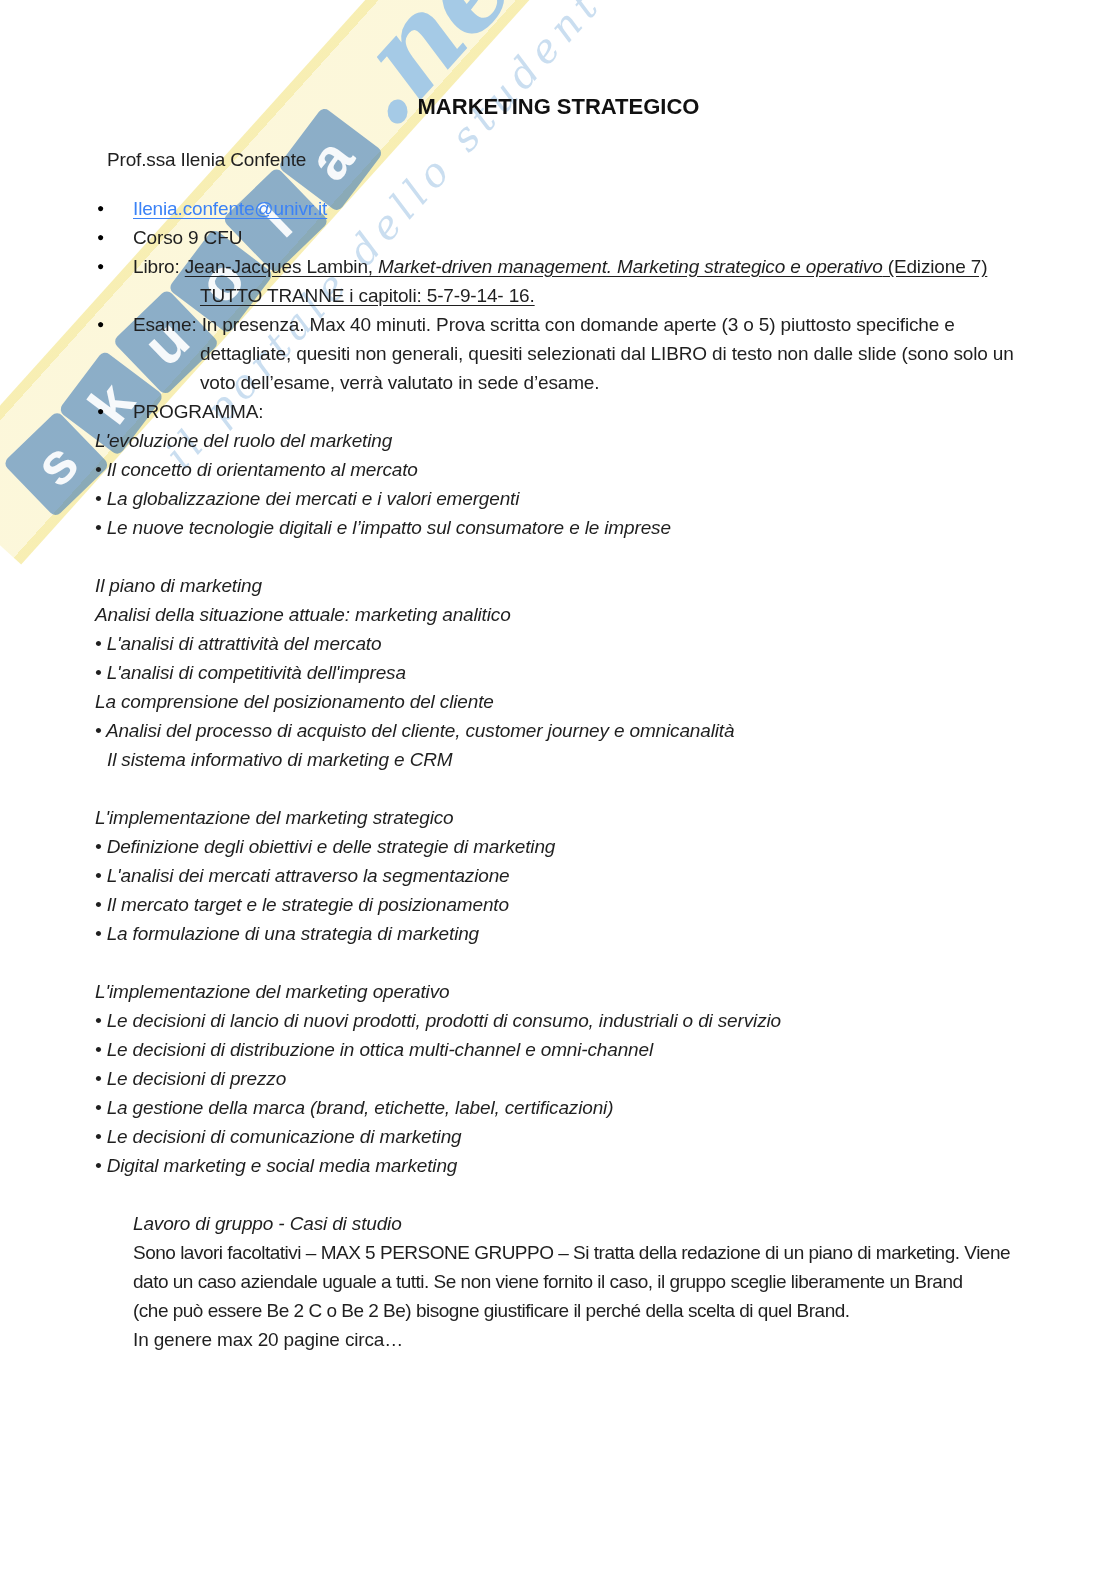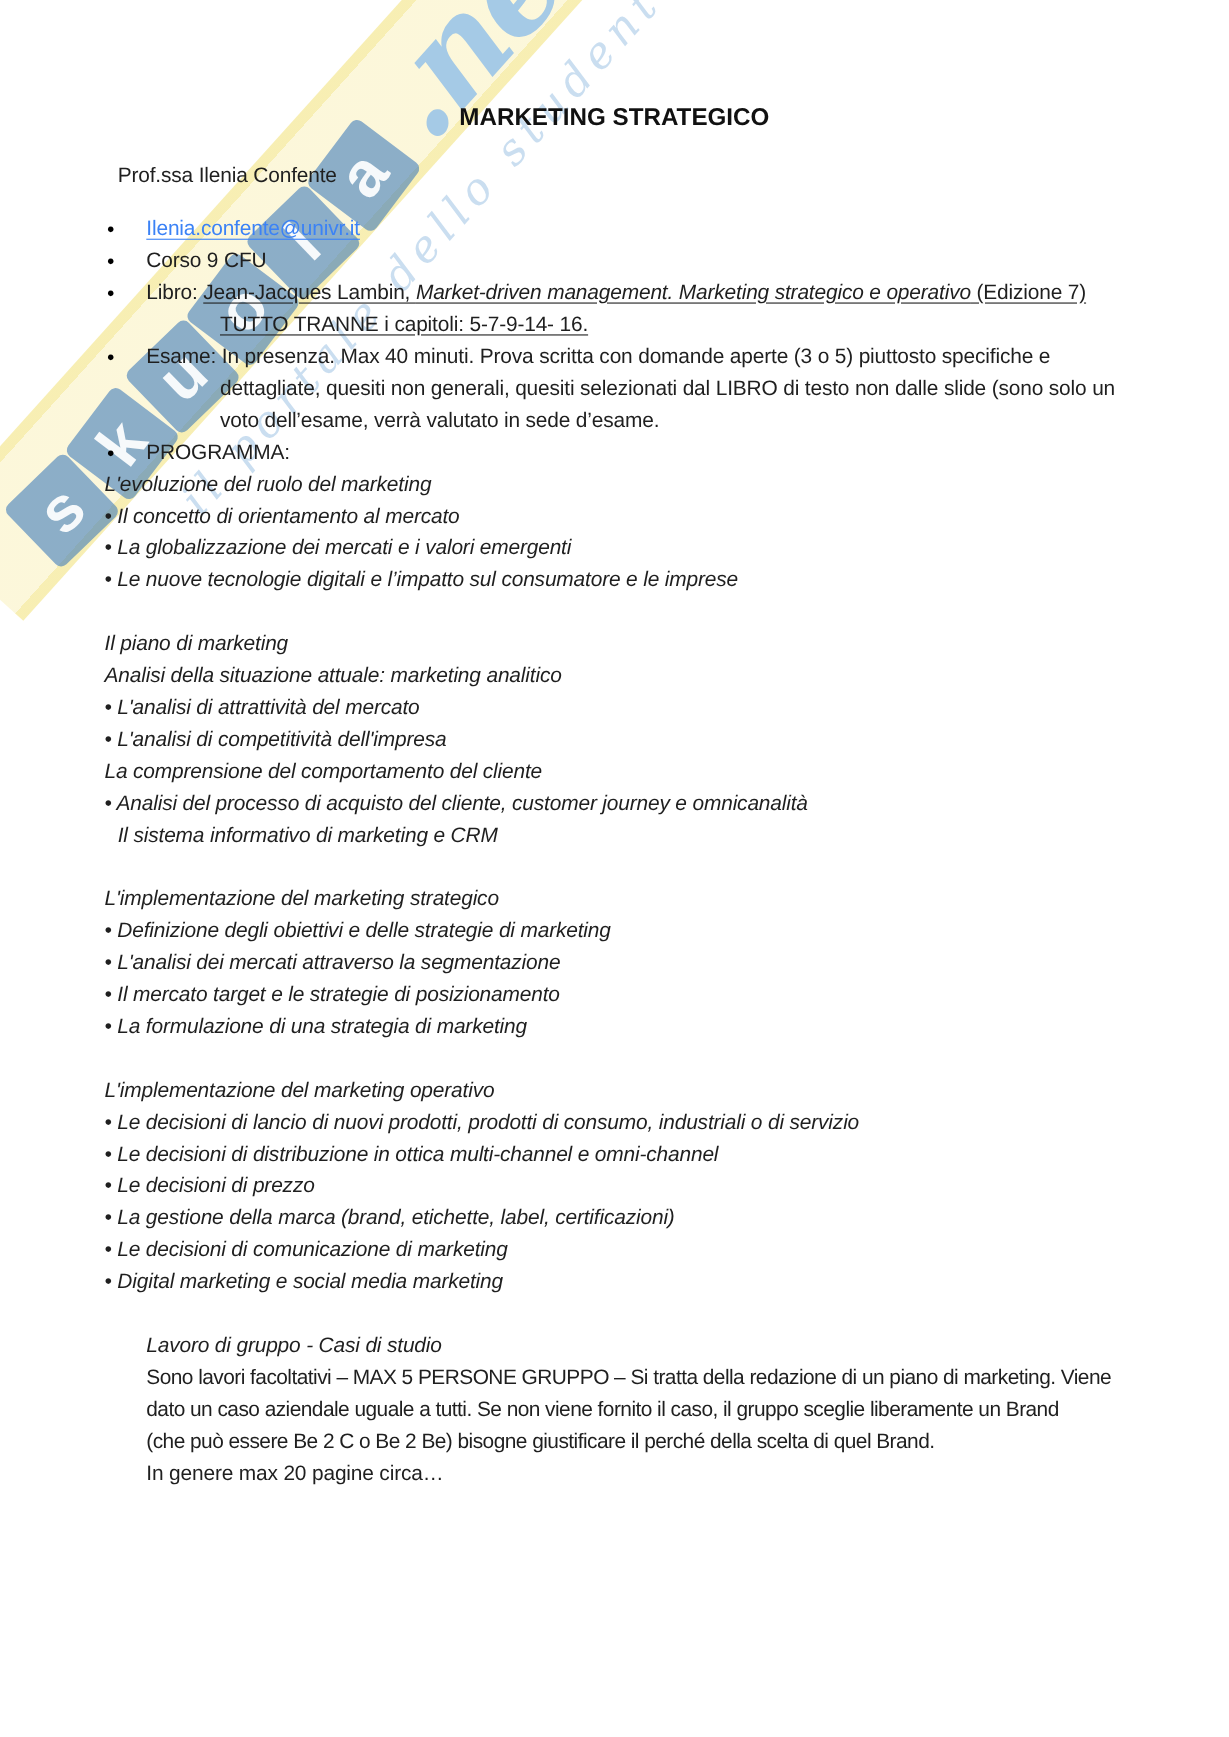--- a/index.html
+++ b/index.html
@@ -179,21 +179,21 @@
       <div>• Il concetto di orientamento al mercato</div>
       <div>• La globalizzazione dei mercati e i valori emergenti</div>
       <div>• Le nuove tecnologie digitali e l’impatto sul consumatore e le imprese</div>
     </div>
 
     <div class="prog-section gap-top">
       <div>Il piano di marketing</div>
       <div>Analisi della situazione attuale: marketing analitico</div>
       <div>• L'analisi di attrattività del mercato</div>
       <div>• L'analisi di competitività dell'impresa</div>
-      <div>La comprensione del comportamento del cliente</div>
+      <div>La comprensione del posizionamento del cliente</div>
       <div>• Analisi del processo di acquisto del cliente, customer journey e omnicanalità</div>
       <div class="indent12">Il sistema informativo di marketing e CRM</div>
     </div>
 
     <div class="prog-section gap-top">
       <div>L'implementazione del marketing strategico</div>
       <div>• Definizione degli obiettivi e delle strategie di marketing</div>
       <div>• L'analisi dei mercati attraverso la segmentazione</div>
       <div>• Il mercato target e le strategie di posizionamento</div>
       <div>• La formulazione di una strategia di marketing</div>

